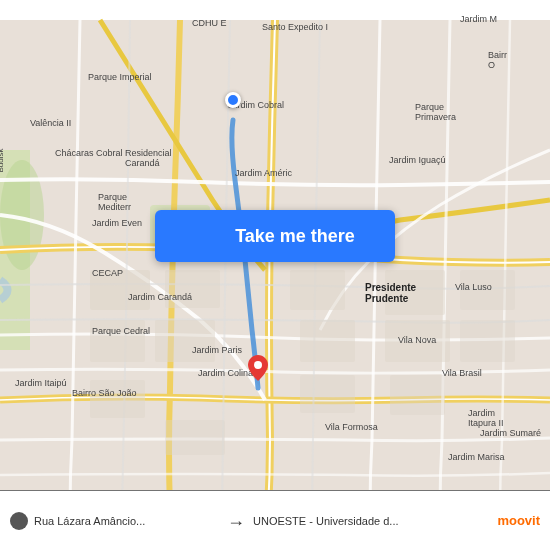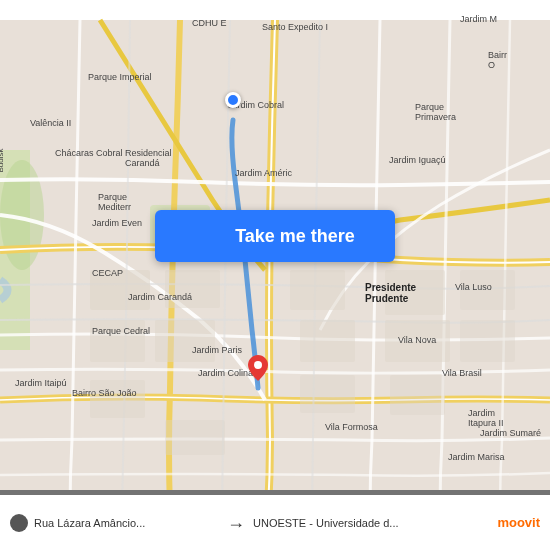--- a/index.html
+++ b/index.html
@@ -81,21 +81,21 @@
     #bottom-bar {
       position: absolute;
       bottom: 0;
       left: 0;
       width: 550px;
       height: 60px;
       background: white;
       display: flex;
       align-items: center;
       padding: 0 10px;
-      border-top: 5px solid #737373;
+      border-top: 1px solid #737373;
       z-index: 20;
     }
 
     .bottom-from {
       display: flex;
       align-items: center;
       flex: 1;
       min-width: 0;
     }
 

